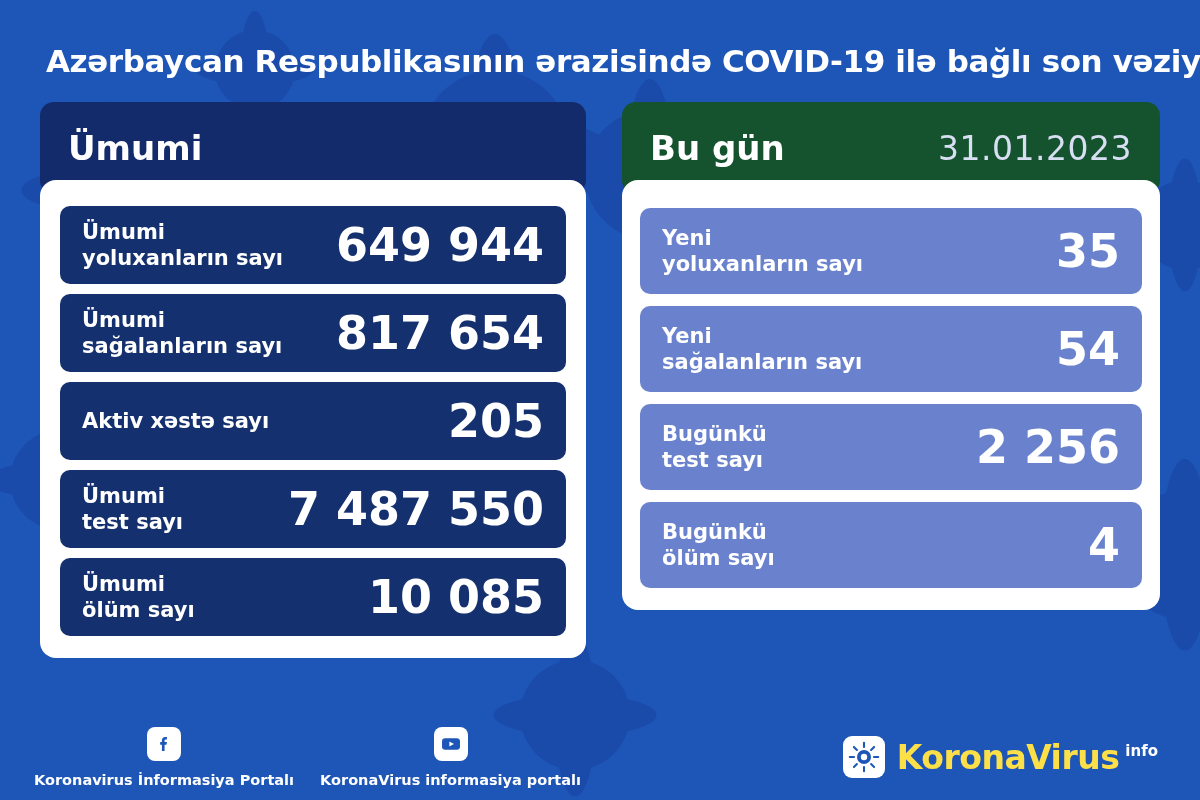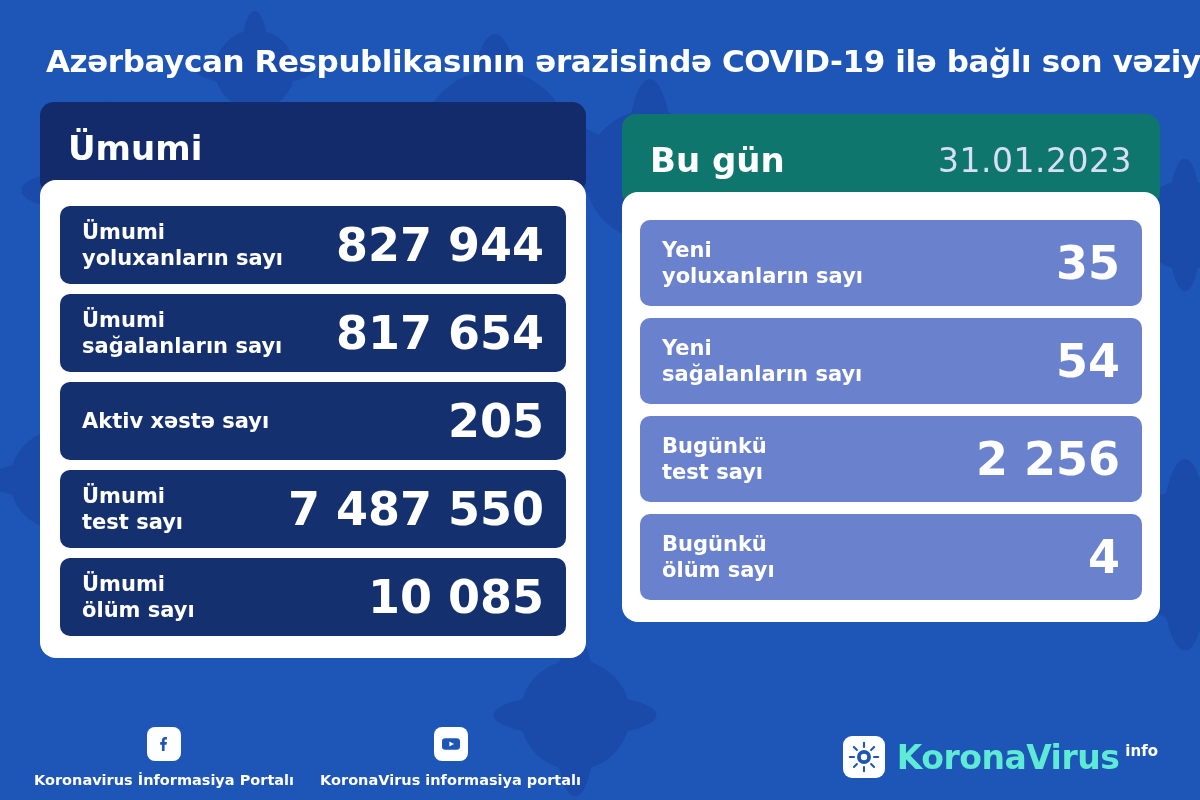--- a/index.html
+++ b/index.html
@@ -91,21 +91,21 @@
     font-size: 34px;
     font-weight: bold;
   }
   .panel-head .head-date {
     font-size: 33px;
     font-weight: normal;
     color: #d8dff3;
     letter-spacing: 0.5px;
   }
   .head-dark  { background: #132a6b; }
-  .head-light { background: #0f766e; margin-top: 12px; }
+  .head-light { background: #14532d; }
 
   .panel-body {
     background: #ffffff;
     border-radius: 16px;
     margin-top: -14px;
     padding: 26px 20px 22px 20px;
     display: flex;
     flex-direction: column;
     gap: 10px;
   }
@@ -181,21 +181,21 @@
     gap: 12px;
     padding-right: 8px;
   }
   .brand-mark {
     width: 42px; height: 42px;
     border-radius: 9px;
     background: #ffffff;
     display: flex; align-items: center; justify-content: center;
   }
   .brand-text {
-    color: #5eead4;
+    color: #fde047;
     font-size: 33px;
     font-weight: bold;
     letter-spacing: -0.5px;
   }
   .brand-info {
     color: #ffffff;
     font-size: 15px;
     font-weight: bold;
     align-self: flex-start;
     margin-top: 6px;
@@ -222,21 +222,21 @@
 
     <div class="panel panel-left">
       <div class="panel-head head-dark">
         <span class="head-label">Ümumi</span>
       </div>
       <div class="panel-body">
 
         <div class="row row-dark">
           <span class="row-label">Ümumi
 yoluxanların sayı</span>
-          <span class="row-value">827 944</span>
+          <span class="row-value">649 944</span>
         </div>
 
         <div class="row row-dark">
           <span class="row-label">Ümumi
 sağalanların sayı</span>
           <span class="row-value">817 654</span>
         </div>
 
         <div class="row row-dark">
           <span class="row-label">Aktiv xəstə sayı</span>

